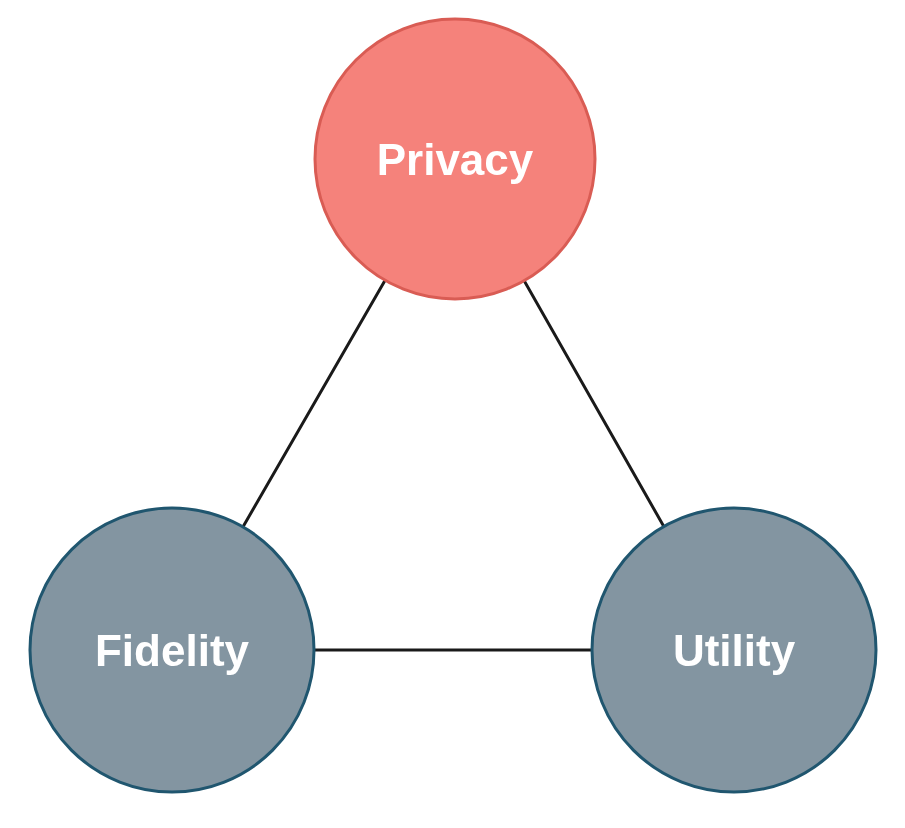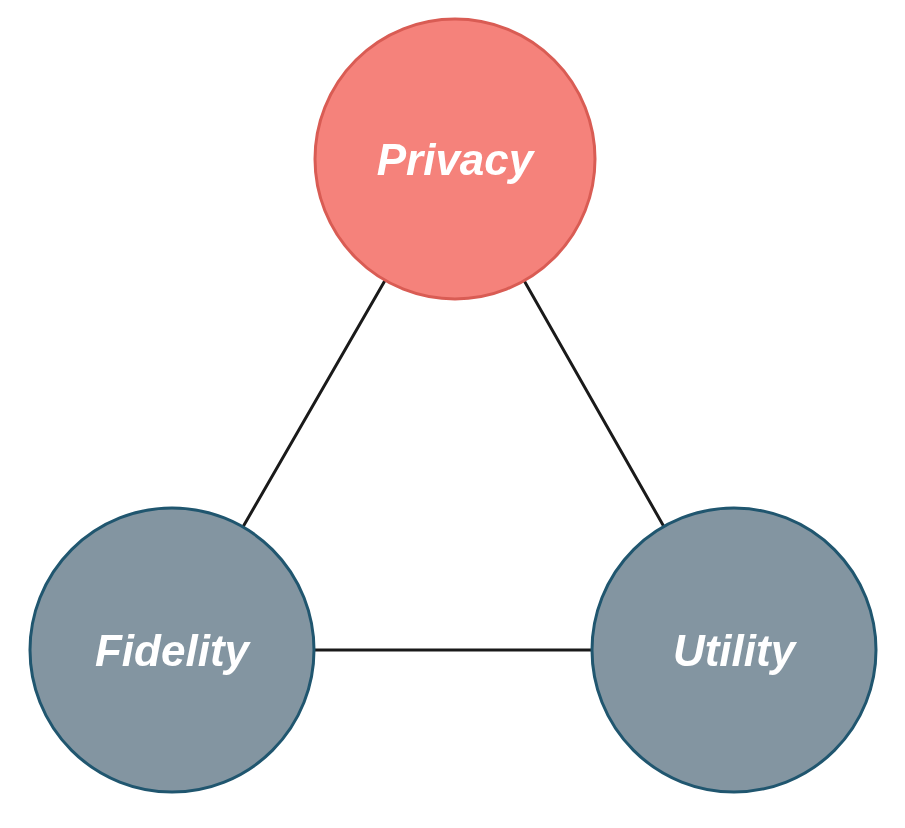--- a/index.html
+++ b/index.html
@@ -8,21 +8,20 @@
     width: 905px;
     height: 828px;
     background: #ffffff;
     overflow: hidden;
     font-family: "Liberation Sans", sans-serif;
   }
   .diagram-stage {
     position: relative;
     width: 905px;
     height: 828px;
-    font-style: italic;
   }
   svg {
     display: block;
   }
   .node-label {
     font-family: "Liberation Sans", sans-serif;
     font-weight: bold;
     font-size: 44px;
     text-anchor: middle;
   }

